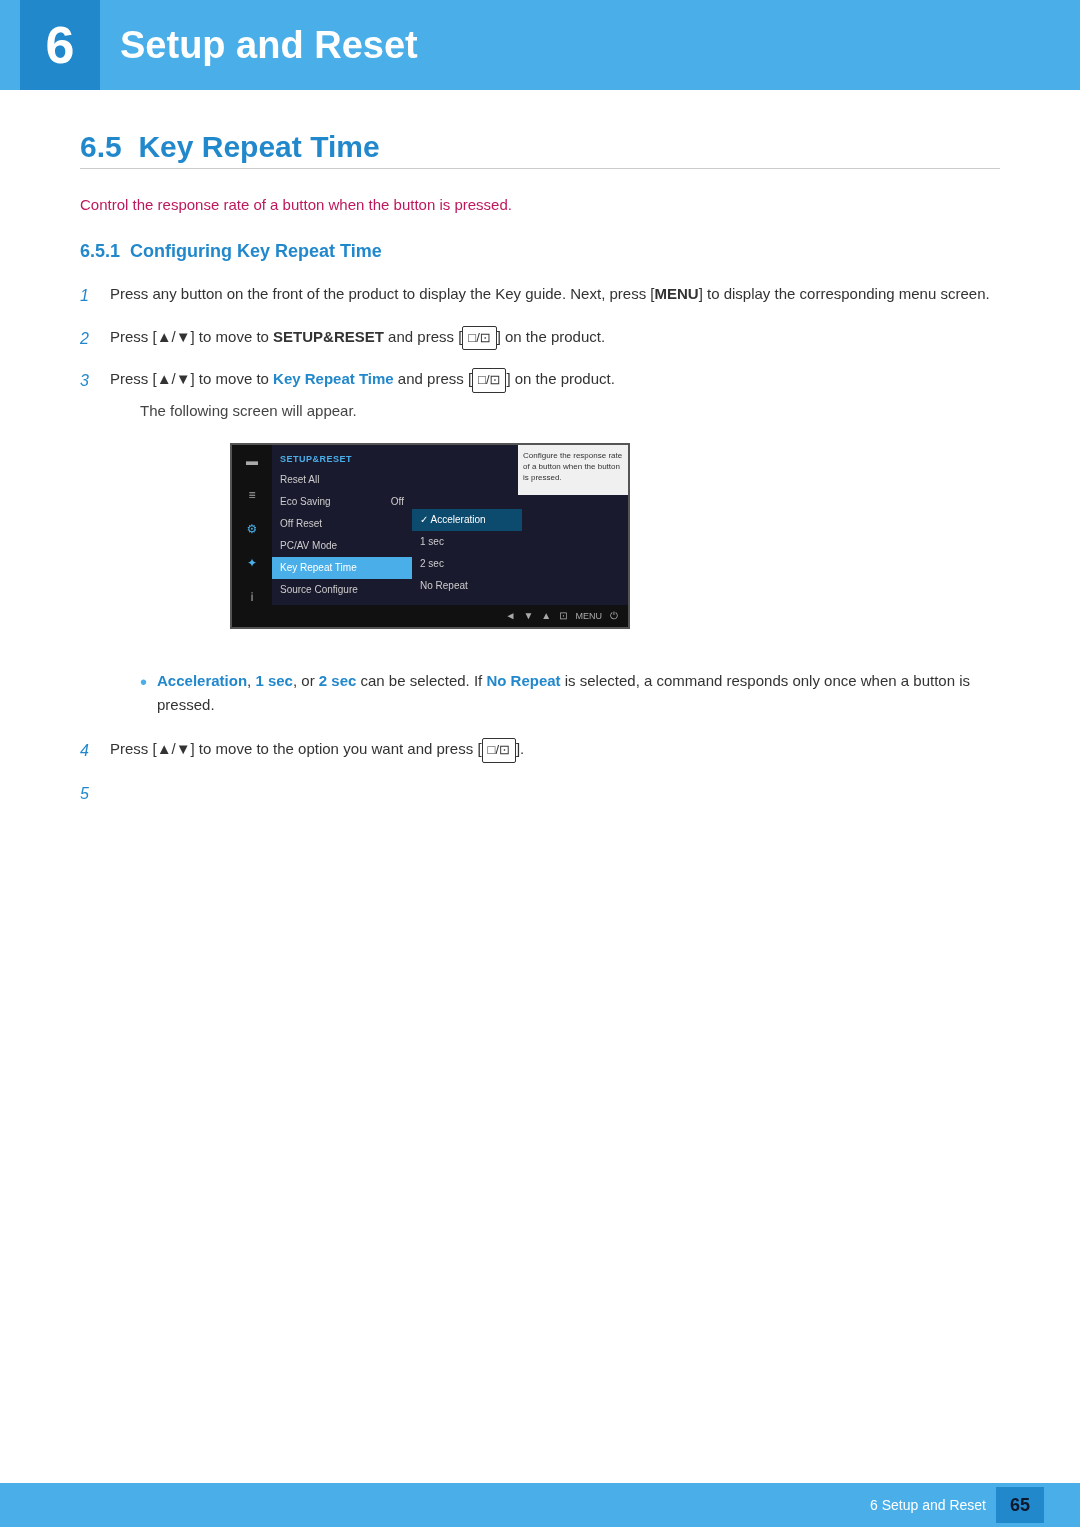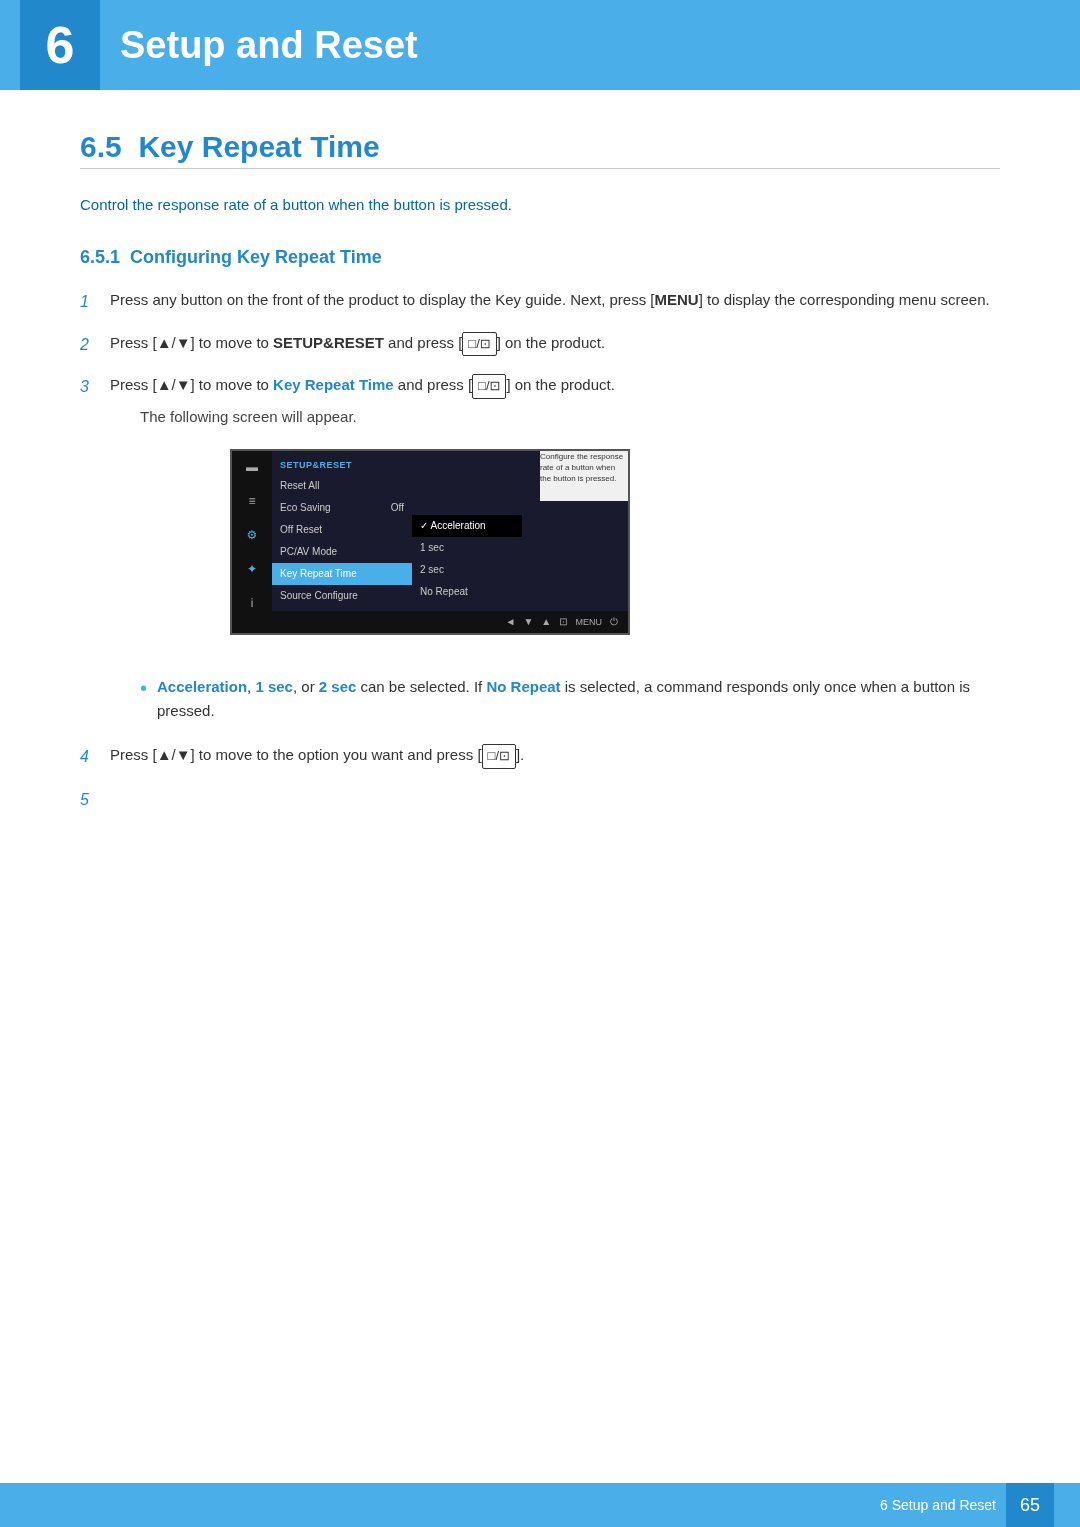--- a/index.html
+++ b/index.html
@@ -50,22 +50,22 @@
       color: #2288cc;
       font-size: 30px;
       font-weight: bold;
       margin-bottom: 24px;
       padding-bottom: 4px;
       border-bottom: 1px solid #ccc;
     }
 
     .section-intro {
       font-size: 15px;
-      color: #0369a1;
-      margin-bottom: 30px;
+      color: #be185d;
+      margin-bottom: 24px;
       line-height: 1.6;
     }
 
     
     .subsection-heading {
       color: #2288cc;
       font-size: 18px;
       font-weight: bold;
       margin-bottom: 20px;
     }
@@ -181,29 +181,30 @@
       background: #1a1a2e;
       padding: 4px 0;
       margin-top: 60px;
     }
     .screen-submenu-item {
       padding: 3px 8px;
       color: #ccc;
       font-size: 10px;
     }
     .screen-submenu-item.selected {
-      background: #000000;
+      background: #0c4a6e;
       color: #fff;
     }
     
     .screen-tooltip {
-      width: 88px;
+      width: 110px;
       background: #f0f0f0;
       color: #333;
       font-size: 8px;
+      padding: 5px;
       line-height: 1.4;
       position: absolute;
       right: 0;
       top: 0;
       height: 50px;
     }
     
     .screen-bottom {
       background: #111;
       height: 22px;
@@ -247,33 +248,33 @@
     
     .footer {
       position: fixed;
       bottom: 0;
       width: 1080px;
       height: 44px;
       background: #4aaee8;
       display: flex;
       align-items: center;
       justify-content: flex-end;
-      padding-right: 26px;
+      padding-right: 36px;
     }
     .footer-text {
       color: #fff;
       font-size: 14px;
     }
     .footer-num {
       background: #2288cc;
-      color: #ffffff;
+      color: #0f172a;
       font-size: 18px;
-      font-weight: normal;
+      font-weight: bold;
       padding: 0 14px;
-      height: 44px;
+      height: 36px;
       display: flex;
       align-items: center;
       margin-left: 10px;
     }
 
     .sub-indent {
       margin-left: 30px;
       margin-top: 6px;
       color: #444;
       font-size: 15px;

